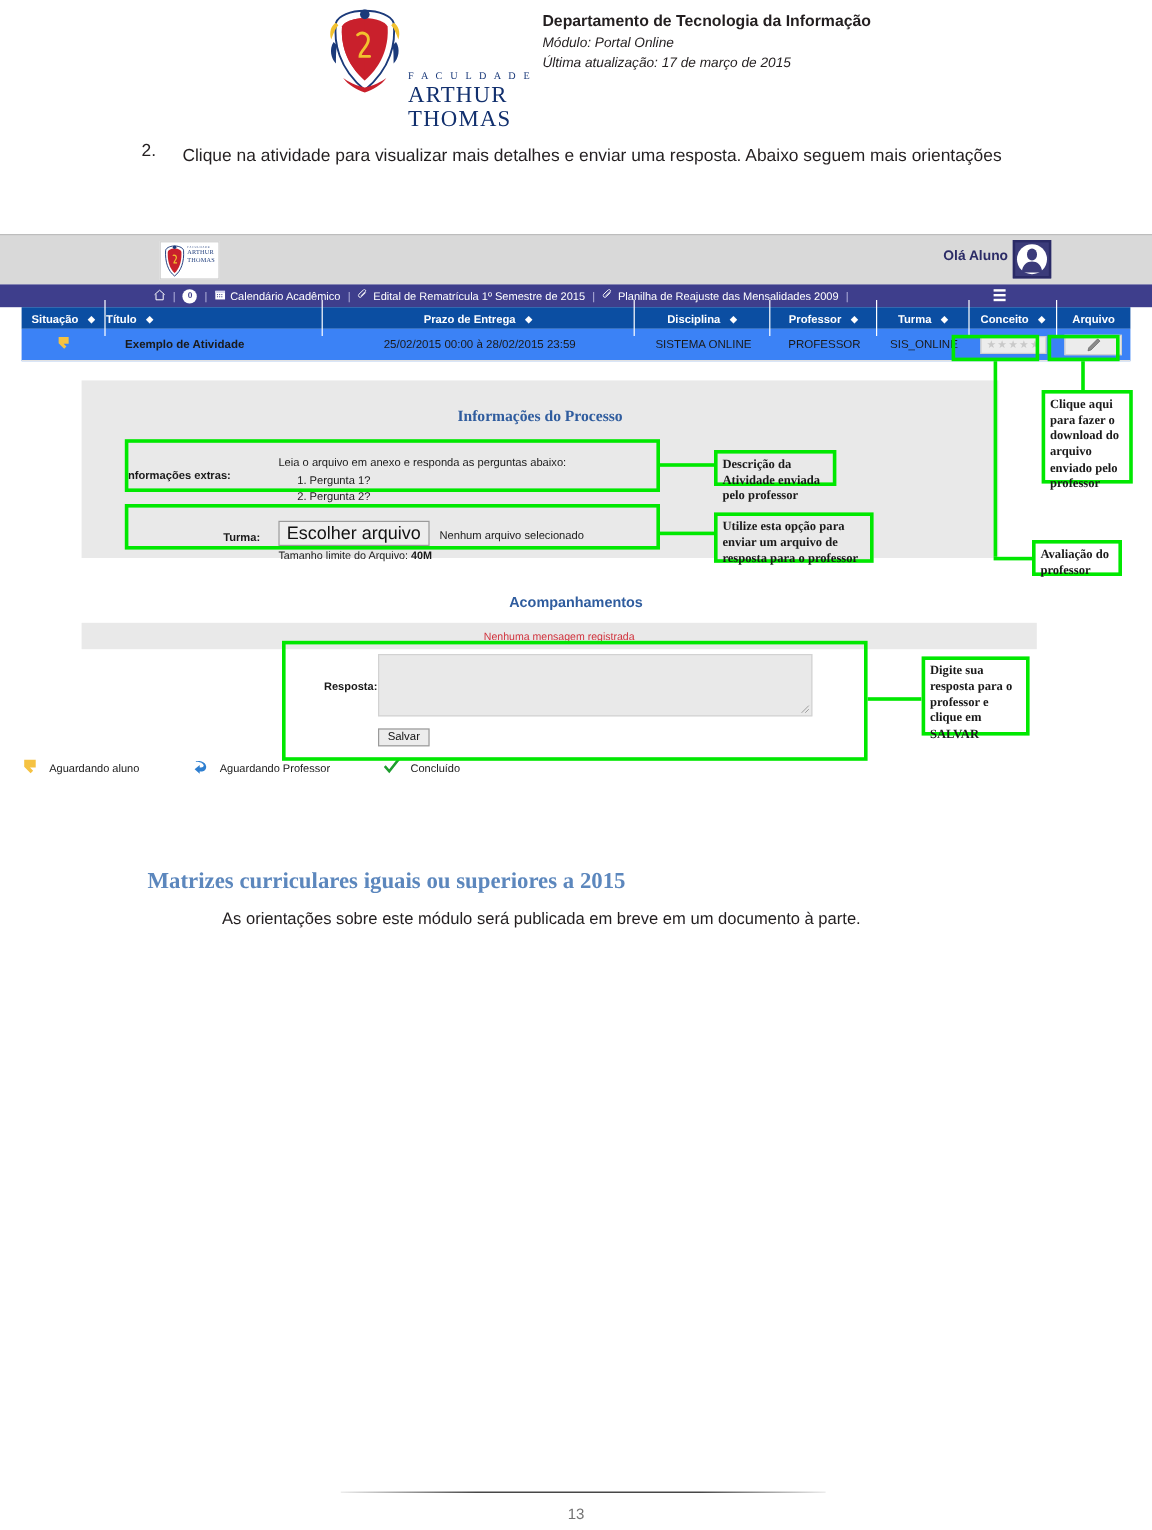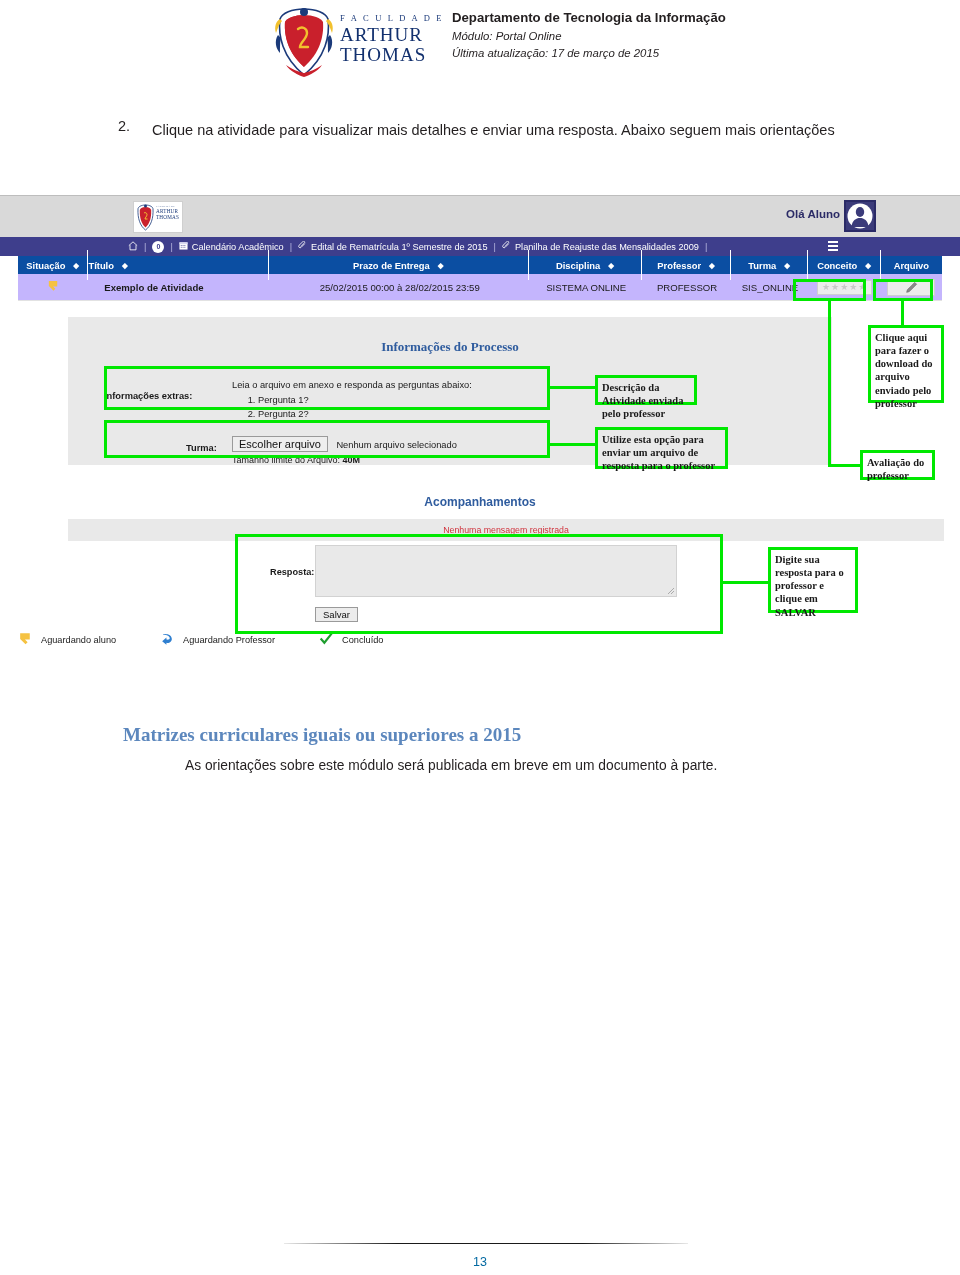--- a/index.html
+++ b/index.html
@@ -10,21 +10,21 @@
     color: #231f20;
     overflow: hidden;
   }
   .page { position: relative; width: 960px; height: 1275px; }
 
   
   .doc-header { position: absolute; left: 0; top: 0; width: 960px; height: 86px; }
   .crest { position: absolute; left: 272px; top: 5px; width: 64px; height: 74px; }
   .crest svg { display:block; }
   .crest-word { position: absolute; left: 340px; top: 14px; color: #0f2d6b; line-height: 1; }
-  .crest-word .l1 { font-family: "Liberation Serif", serif; font-size: 8.5px; letter-spacing: 2.2px; color:#1b3a7a; }
+  .crest-word .l1 { font-family: "Liberation Serif", serif; font-size: 8.5px; letter-spacing: 2.2px; color:#1b3a7a;margin-top:45px; }
   .crest-word .l2 { font-family: "Liberation Serif", serif; font-size: 19px; letter-spacing: 1px; color:#12306e; margin-top:2px; }
   .crest-word .l3 { font-family: "Liberation Serif", serif; font-size: 19px; letter-spacing: 1px; color:#12306e; margin-top:1px; }
   .dept-title { position: absolute; left: 452px; top: 10px; font-size: 13.2px; font-weight: bold; color: #231f20; }
   .dept-sub1 { position: absolute; left: 452px; top: 30px; font-size: 11.4px; font-style: italic; color: #231f20; }
   .dept-sub2 { position: absolute; left: 452px; top: 47px; font-size: 11.4px; font-style: italic; color: #231f20; }
 
   
   .instruction { position: absolute; left: 118px; top: 118px; width: 760px; }
   .instruction .num { position: absolute; left: 0; top: 0; font-size: 14.5px; color:#231f20; }
   .instruction .txt { margin-left: 34px; font-size: 14.5px; line-height: 1.72; color:#231f20; }
@@ -53,43 +53,43 @@
   .nav-link { color:#fff; }
   .hamburger { position:absolute; left:828px; top:4px; width:10px; height:11px; }
   .hamburger i { display:block; height:1.6px; background:#fff; margin-bottom:2.4px; }
 
   
   .tbl { position:absolute; left:18px; top:61px; width:924px; }
   .tbl-head { display:flex; background:#0b4ea2; color:#ffffff; height:18px; align-items:center; font-size:9.4px; font-weight:bold; }
   .tbl-head > div { border-right:1px solid #ffffff; height:30px; display:flex; align-items:center; justify-content:center; gap:8px; }
   .tbl-head > div:last-child { border-right:none; }
   .srt { color:#ffffff; font-size:7.5px; }
-  .tbl-row { display:flex; height:27px; align-items:center; font-size:9.6px; color:#1a1a1a; border-bottom:1px solid #e2e2e2; background:#c4b5fd; }
+  .tbl-row { display:flex; height:27px; align-items:center; font-size:9.6px; color:#1a1a1a; border-bottom:1px solid #e2e2e2; background:#3b82f6; }
   .tbl-row > div { height:27px; display:flex; align-items:center; justify-content:center; }
   .c-sit { width:78px; } .c-tit { width:200px; justify-content:flex-start !important; padding-left:16px; }
   .c-prazo { width:288px; } .c-disc { width:126px; } .c-prof { width:98px; }
   .c-turma { width:86px; } .c-conc { width:80px; } .c-arq { width:68px; }
   .tbl-row .c-tit { font-weight:bold; }
   .hand-ico { font-size:15px; color:#f5c242; line-height:1; }
   .stars { background:#ececec; border:1px solid #cfcfcf; padding:2px 4px; font-size:9px; color:#c9c9c9; letter-spacing:1px; line-height:1; }
   .pencil-box { background:#ececec; border:1px solid #cfcfcf; width:48px; height:17px; display:flex; align-items:center; justify-content:center; }
 
   
   .panel { position:absolute; left:68px; top:122px; width:764px; height:148px; background:#e9e9e9; }
   .panel-title { position:absolute; left:0; right:0; top:22px; text-align:center; font-family:"Liberation Serif",serif; font-size:13px; font-weight:bold; color:#2f5c9e; }
   .fld-label { position:absolute; font-size:9.3px; font-weight:bold; color:#1a1a1a; }
   .fld-text { font-size:9.3px; color:#1a1a1a; }
   .ol { margin:4px 0 12px 26px; font-size:9.3px; color:#1a1a1a; line-height:1.5; }
-  .filebtn { display:inline-block; border:1px solid #9a9a9a; background:#eeeeee; padding:1px 6px; font-size:11px; color:#111; vertical-align:middle; }
+  .filebtn { display:inline-block; border:1px solid #9a9a9a; background:#eeeeee; padding:1px 6px; font-size:15px; color:#111; vertical-align:middle; }
   .filenote { font-size:9px; color:#1a1a1a; margin-top:3px; }
   .filenote b { font-weight:bold; }
 
   
   .acomp-title { position:absolute; left:0; right:0; top:300px; text-align:center; font-size:12px; font-weight:bold; color:#2f5c9e; }
-  .msgbar { position:absolute; left:68px; top:324px; width:876px; height:22px; background:#e9e9e9; display:flex; align-items:center; justify-content:center; }
+  .msgbar { position:absolute; left:68px; top:324px; width:796px; height:22px; background:#e9e9e9; display:flex; align-items:center; justify-content:center; }
   .msgbar span { font-size:8.8px; color:#d0323c; }
   .resp-label { position:absolute; left:270px; top:389px; font-size:9.2px; font-weight:bold; color:#1a1a1a; }
   .textarea { position:absolute; left:315px; top:545px; width:362px; height:52px; background:#e9e9e9; border:1px solid #d2d2d2; }
   .textarea .grip { position:absolute; right:1px; bottom:1px; width:8px; height:8px; }
   .savebtn { position:absolute; left:315px; top:607px; width:43px; height:15px; background:#ececec; border:1px solid #9a9a9a; font-size:9.5px; display:flex; align-items:center; justify-content:center; color:#111; }
 
   
   .legend { position:absolute; left:18px; top:436px; display:flex; align-items:center; gap:6px; font-size:9.2px; color:#1a1a1a; }
   .legend .item { display:flex; align-items:center; gap:8px; margin-right:38px; }
 
@@ -98,21 +98,21 @@
   .gcall { position:absolute; border:3px solid #00e800; background:#ffffff; font-family:"Liberation Serif",serif; font-weight:bold; font-size:10.5px; color:#1a1a1a; line-height:1.25; padding:3px 4px; }
   .gcall.onpanel { background:#e9e9e9; }
   .gline { position:absolute; background:#00e800; }
 
   
   .sec-title { position:absolute; left:123px; top:724px; font-family:"Liberation Serif",serif; font-size:19px; font-weight:bold; color:#5c87bd; }
   .sec-body { position:absolute; left:185px; top:758px; font-size:13.8px; color:#231f20; }
 
   
   .foot-rule { position:absolute; left:284px; top:1243px; width:404px; height:1px; background:linear-gradient(to right,#e8e8e8,#1a1a1a 28%,#1a1a1a 74%,#e8e8e8); }
-  .foot-num { position:absolute; left:0; right:0; top:1255px; text-align:center; font-size:12.5px; color:#0369a1; }
+  .foot-num { position:absolute; left:0; right:0; top:1255px; text-align:center; font-size:12.5px; color:#737373; }
 </style>
 </head>
 <body>
 
 <div class="page">
 
   <div class="doc-header">
     <div class="crest">
       <svg width="64" height="74" viewBox="0 0 64 74">
         <path d="M32 4 C20 4 10 8 8 14 C6 30 10 52 32 70 C54 52 58 30 56 14 C54 8 44 4 32 4Z" fill="#ffffff" stroke="#1b3a7a" stroke-width="1.6"></path>

